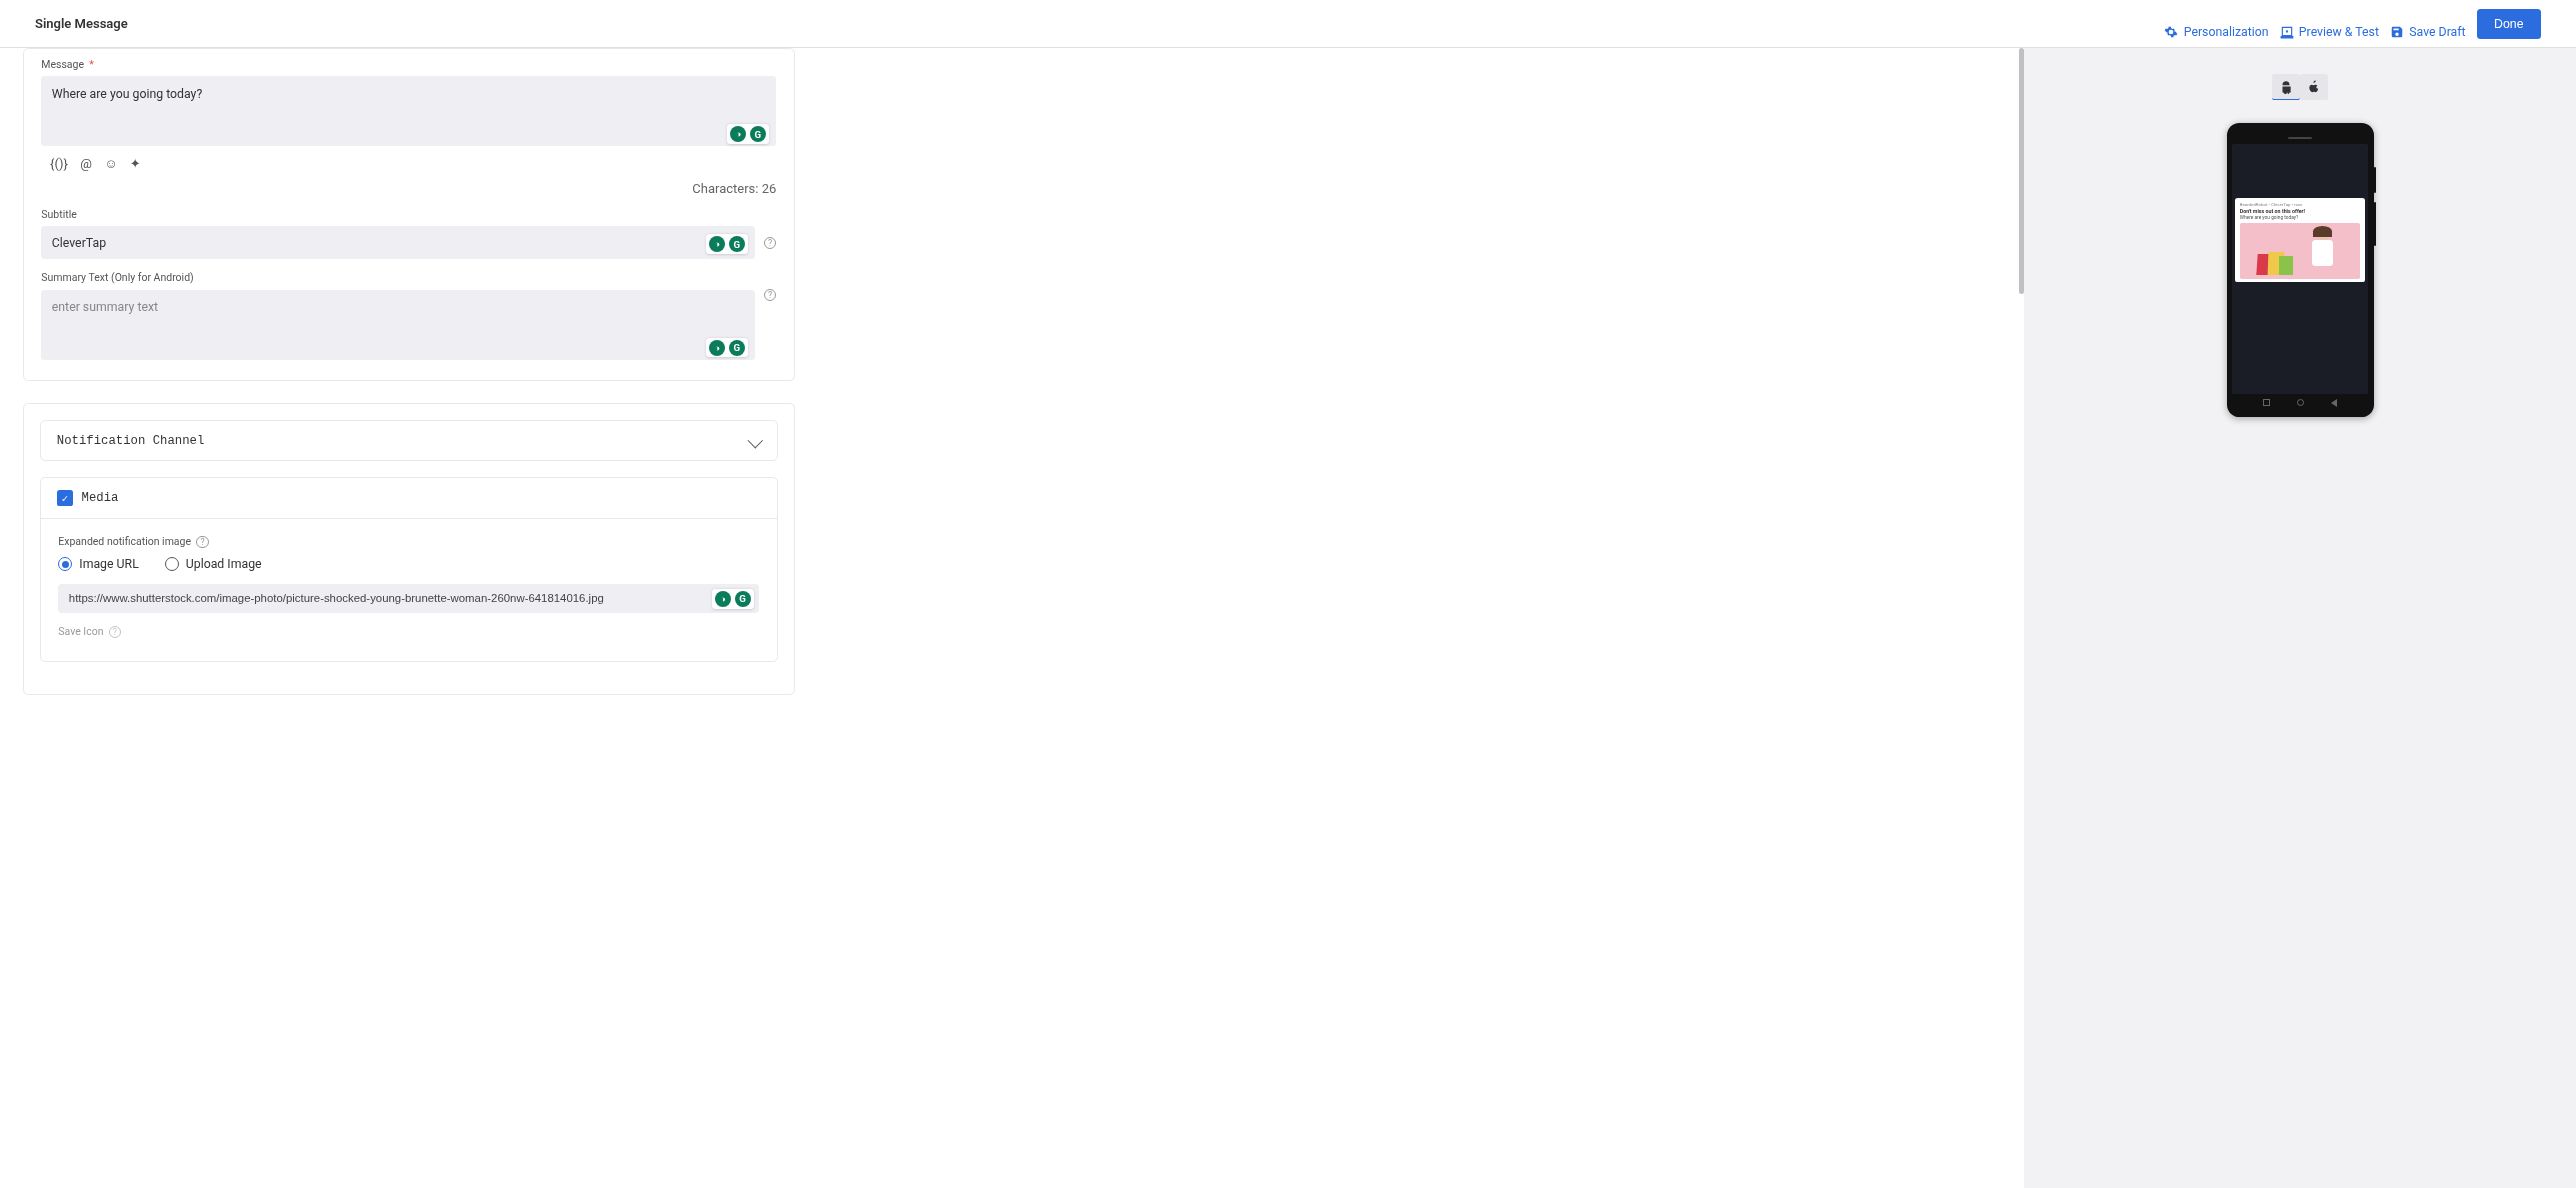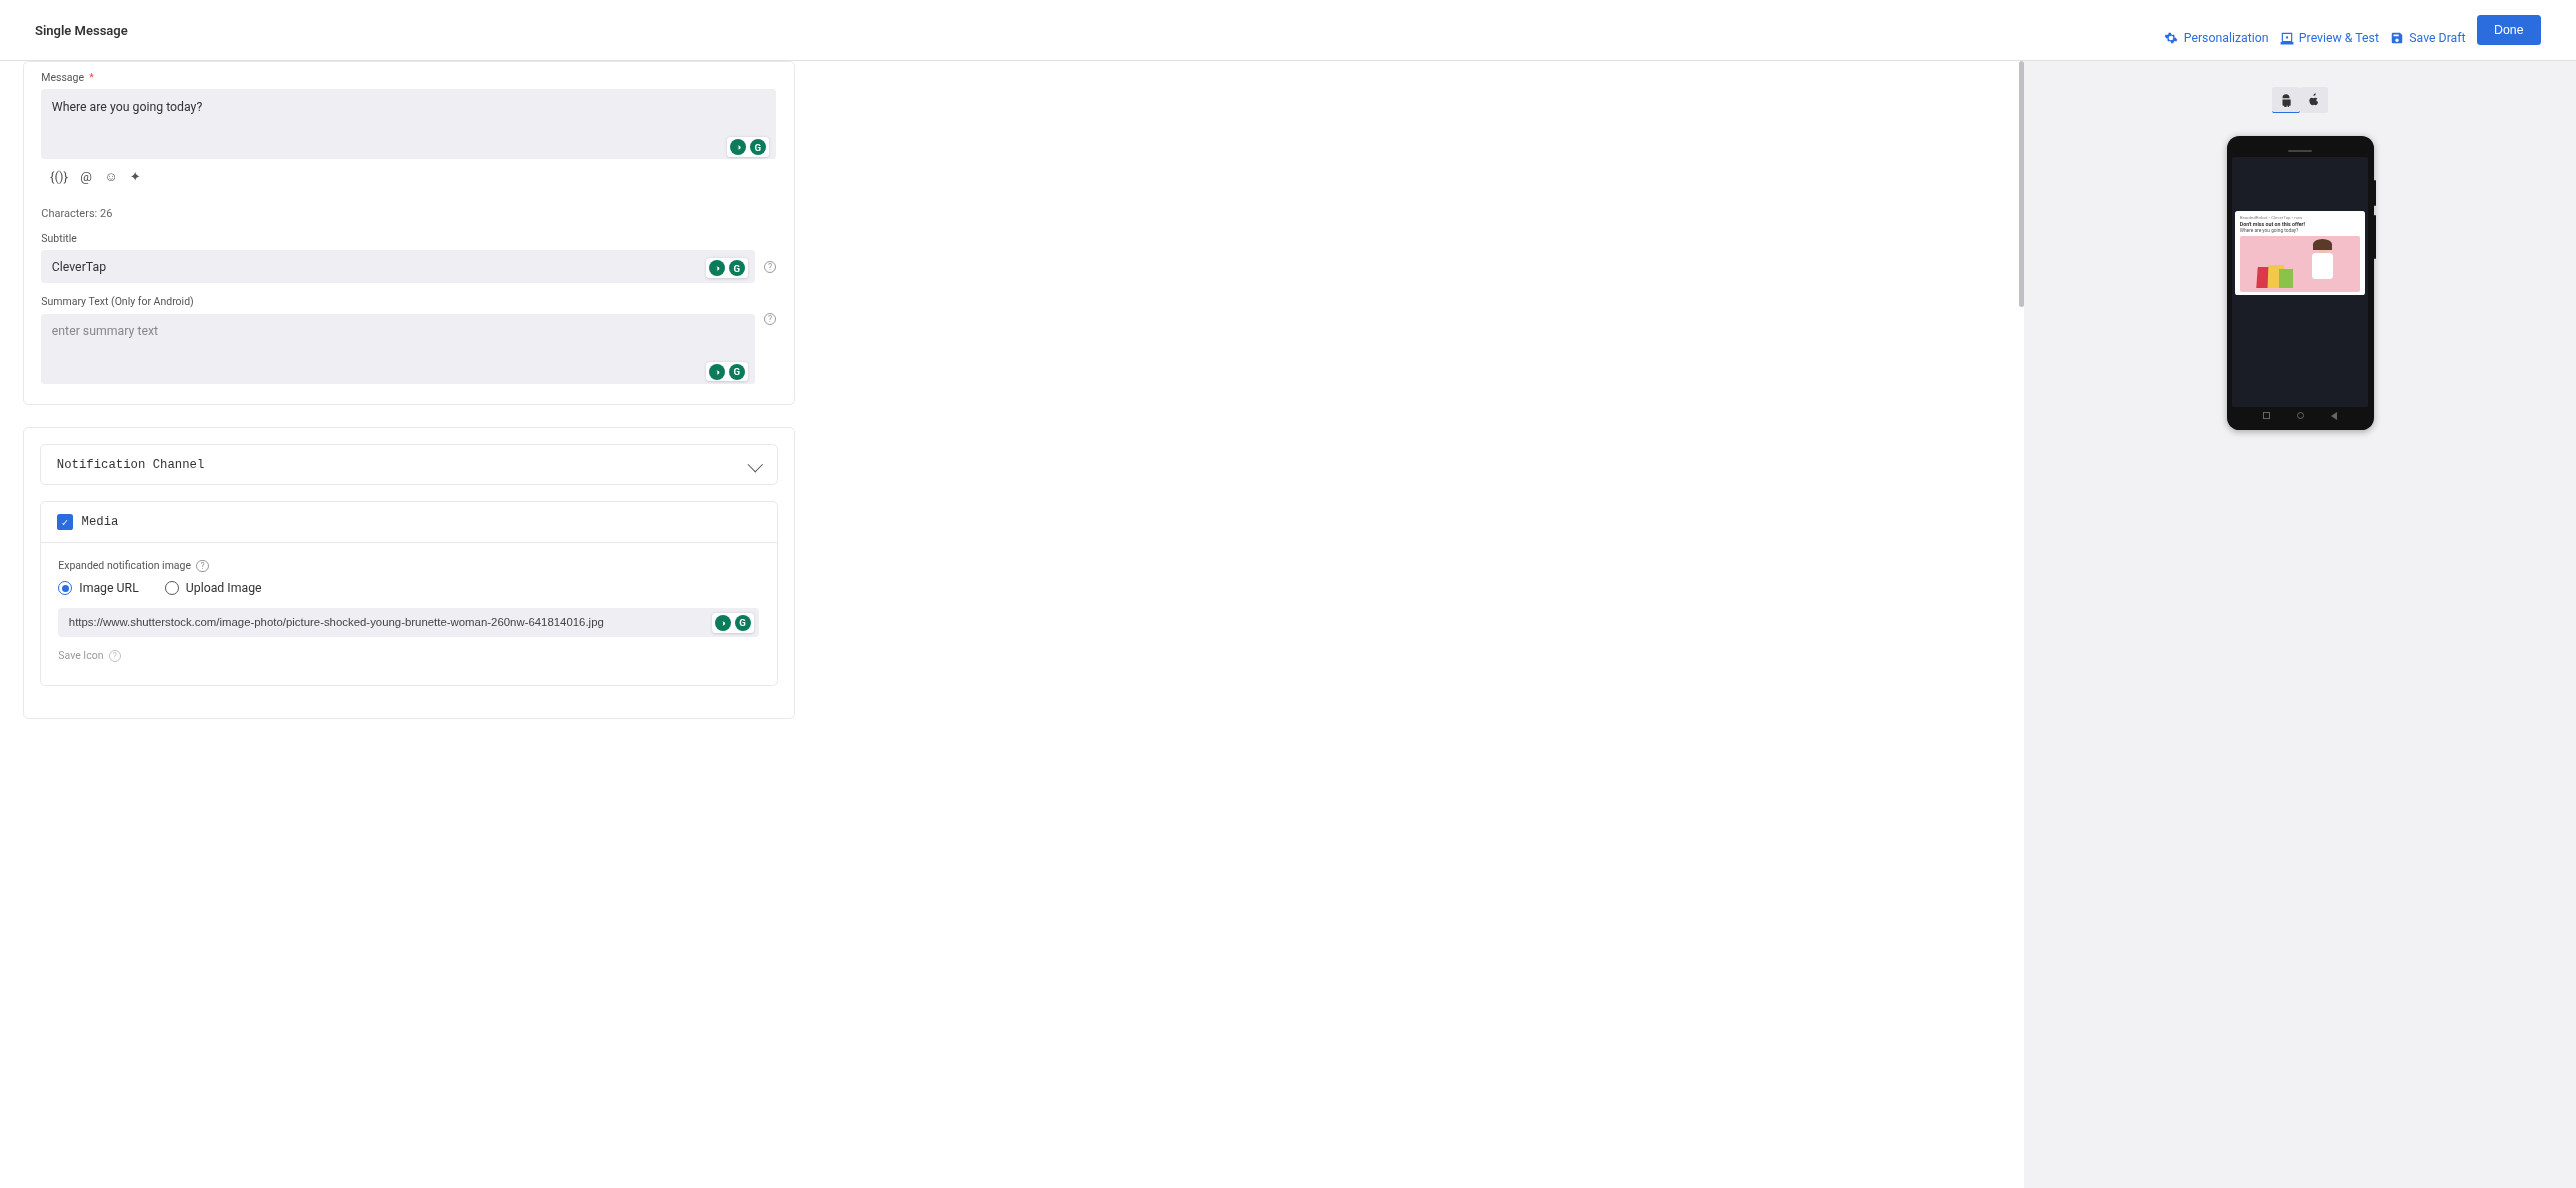--- a/index.html
+++ b/index.html
@@ -1,18 +1,18 @@
 <!DOCTYPE html>
 <html style="font-size:14px"><head>
 <meta charset="utf-8">
 <style>
 * { box-sizing: border-box; margin: 0; padding: 0; }
 body { font-family: -apple-system, BlinkMacSystemFont, "Segoe UI", Roboto, sans-serif; background: #fff; color: #333; font-size: 12.3px; }
 
-.topbar { display: flex; align-items: center; justify-content: space-between; padding: 8px 35px; border-bottom: 0.9px solid #e0e0e0; height: 61px; }
+.topbar { display: flex; align-items: center; justify-content: space-between; padding: 8px 35px; border-bottom: 0.9px solid #e0e0e0; height: 48px; }
 .topbar-title { font-size: 13px; font-weight: 600; color: #333; }
 .topbar-actions { display: flex; align-items: flex-end; gap: 11px; }
 .link-btn { display: flex; align-items: center; gap: 5.3px; color: #2b6cde; font-size: 12.3px; cursor: pointer; }
 .link-btn svg { width: 14px; height: 14px; fill: #2b6cde; }
 .done-btn { background: #2b6cde; color: #fff; border: none; border-radius: 3.5px; padding: 8px 17.5px; font-size: 12.3px; cursor: pointer; }
 
 .main { display: flex; height: calc(100vh - 44px); }
 .left { flex: 1; overflow-y: auto; padding: 0 17.5px 17.5px 17.5px; position: relative; }
 .left-inner { max-width: 772px; margin-left: 5.3px; }
 .right { width: 552px; background: #f2f2f5; display: flex; flex-direction: column; align-items: center; padding-top: 26px; }
@@ -23,21 +23,21 @@
 .field-wrap { position: relative; }
 .textarea, .textinput { width: 100%; background: #eeeef3; border: none; border-radius: 3.5px; padding: 10.5px; font-size: 12.3px; color: #333; resize: none; font-family: inherit; }
 .textarea { height: 70px; }
 .textinput { height: 33px; }
 .textarea::placeholder, .textinput::placeholder { color: #888; }
 .badge-row { position: absolute; bottom: 5.3px; right: 7px; display: flex; gap: 3.5px; background: #fff; border-radius: 3.5px; padding: 1.8px 3.5px; box-shadow: 0 0.9px 2.6px rgba(0,0,0,0.15); }
 .badge-g { width: 16px; height: 16px; border-radius: 50%; background: #0a7c5a; color: #fff; display: flex; align-items: center; justify-content: center; font-size: 9.6px; font-weight: bold; }
 .badge-bulb { width: 16px; height: 16px; border-radius: 50%; background: #0a7c5a; color: #fff; display: flex; align-items: center; justify-content: center; font-size: 8.8px; }
 .toolbar-row { display: flex; gap: 12.3px; padding: 7px 8.8px 3.5px 8.8px; color: #555; }
 .toolbar-row span { cursor: pointer; font-size: 13px; }
-.char-count { font-size: 11px; color: #666; margin-top: 19px; }
+.char-count { text-align: right; font-size: 13px; color: #666; margin-top: 6px; }
 
 .subtitle-row { display: flex; align-items: center; gap: 8.8px; }
 .subtitle-row .textinput-wrap { flex: 1; position: relative; }
 .help-icon { width: 12.3px; height: 12.3px; border: 0.9px solid #999; border-radius: 50%; color: #999; font-size: 8.8px; display: inline-flex; align-items: center; justify-content: center; cursor: pointer; }
 
 .section-card { border: 0.9px solid #e8e8ec; border-radius: 5.3px; margin-bottom: 22px; }
 .section-header { display: flex; justify-content: space-between; align-items: center; padding: 12.3px 16px; border-bottom: 0.9px solid #e8e8ec; cursor: pointer; }
 .section-header h3 { font-size: 13px; font-weight: 600; color: #333; }
 .chev { width: 10.5px; height: 10.5px; border-right: 1.8px solid #555; border-bottom: 1.8px solid #555; transform: rotate(-135deg); }
 .chev.down { transform: rotate(45deg); }

